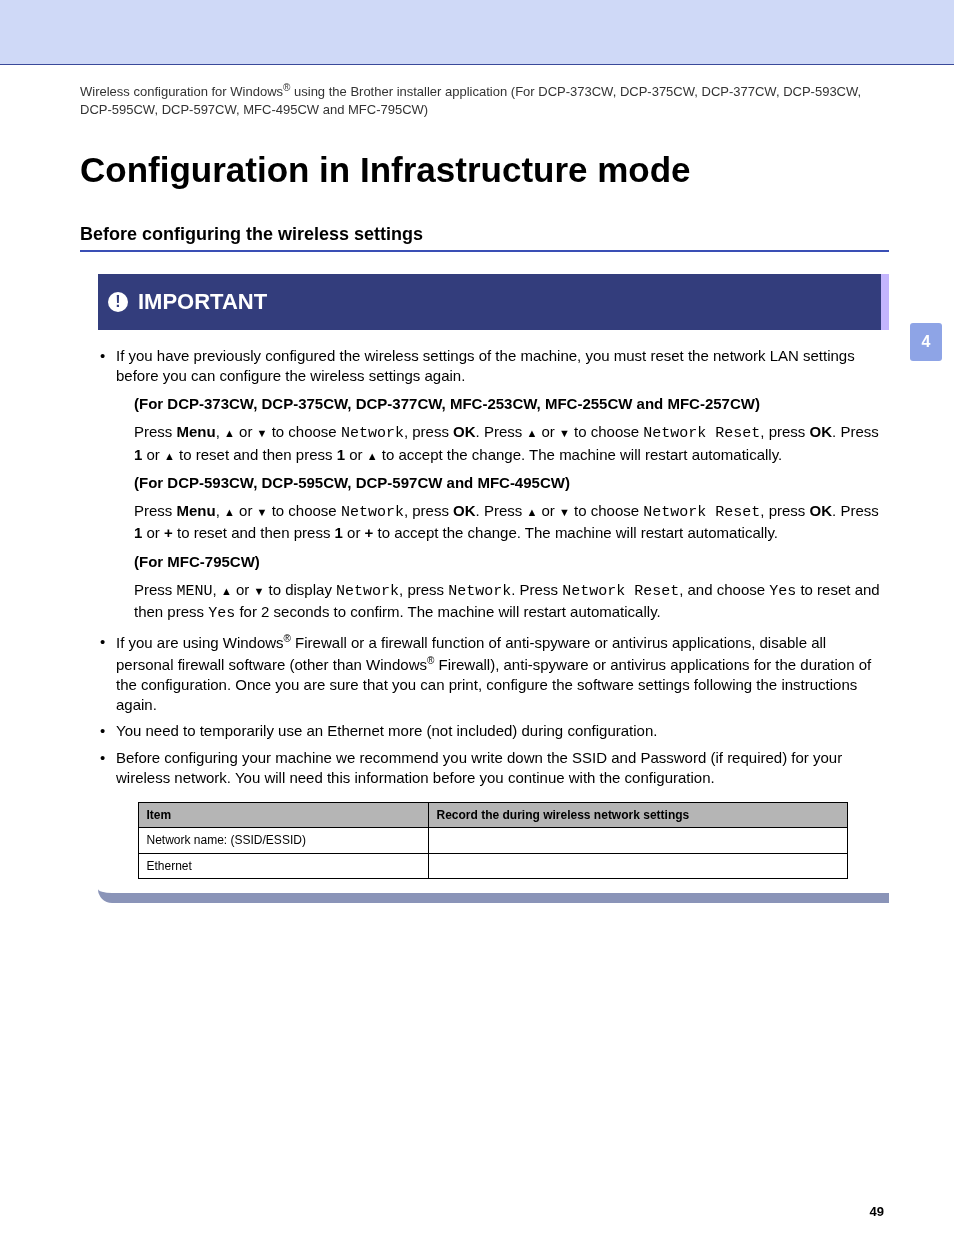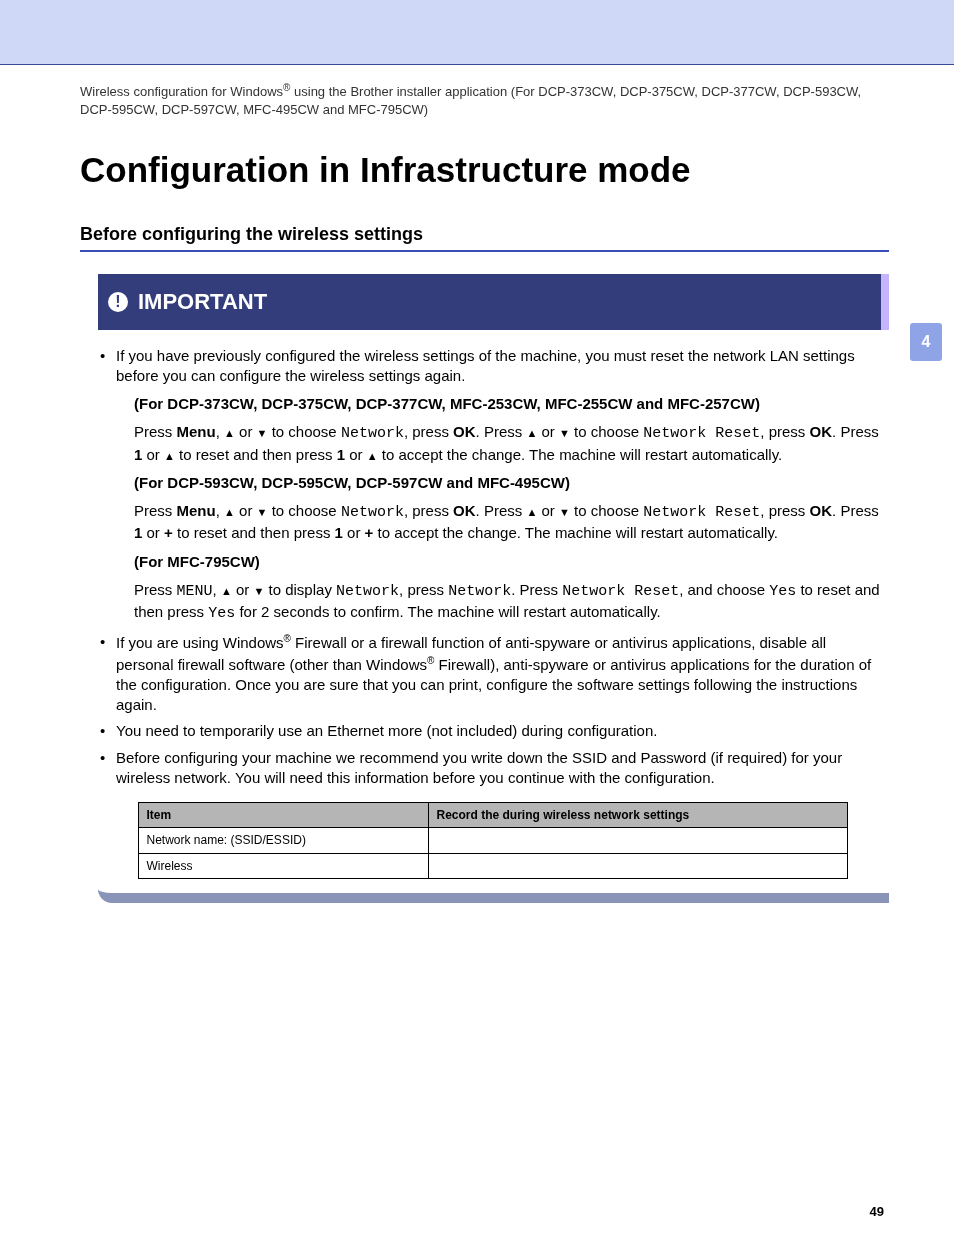--- a/index.html
+++ b/index.html
@@ -185,21 +185,21 @@
         <tbody>
             <tr>
           <th>Item</th>
           <th>Record the during wireless network settings</th>
         </tr>
         <tr>
           <td class="label-cell">Network name: (SSID/ESSID)</td>
           <td></td>
         </tr>
         <tr>
-          <td class="label-cell">Wireless</td>
+          <td class="label-cell">Ethernet</td>
           <td></td>
         </tr>
       </tbody>
         </table>
     </div>
   </div>
 
   <div class="page-number">49</div>
 </div>
 

